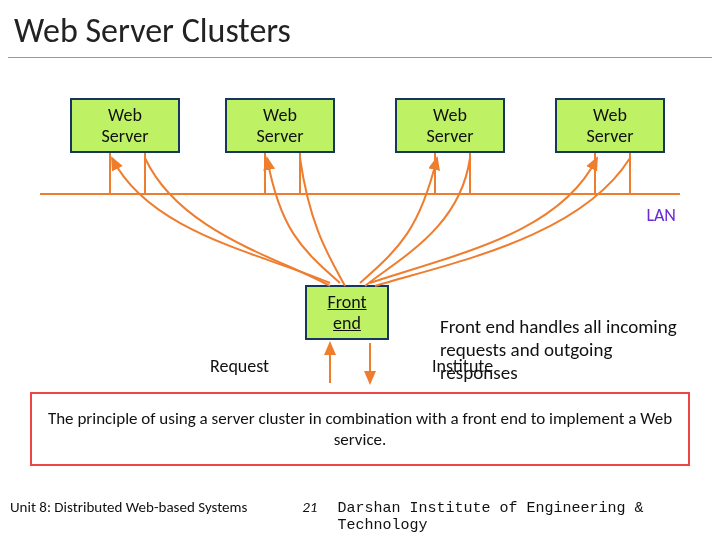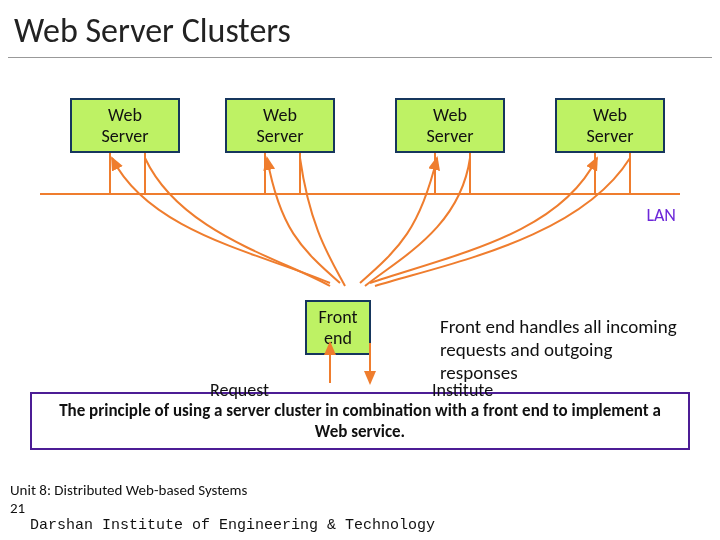--- a/index.html
+++ b/index.html
@@ -57,43 +57,41 @@
   .annot {
     position: absolute;
     font-size: 19px;
     color: #111;
     line-height: 1.2;
   }
   .small-label {
     position: absolute;
     font-size: 18px;
     color: #111;
-    margin-top: 24px;
   }
   .caption {
     margin: 4px 30px 0 30px;
-    border: 2px solid #4c1d95;
-    padding: 6px 10px;
+    border: 2px solid #ef4444;
+    padding: 14px 10px;
     text-align: center;
     font-size: 17px;
-    font-weight: 700;
+    font-weight: 400;
     color: #111;
   }
   .footer {
     position: absolute;
     left: 0; right: 0; bottom: 6px;
     font-size: 15px;
     color: #111;
     display: flex;
     align-items: baseline;
     padding: 0 10px;
-    flex-direction: column;
   }
   .footer .unit { flex: 0 0 auto; }
-  .footer .num { width: 70px; text-align: left; }
+  .footer .num { width: 70px; text-align: right; font-style: italic; }
   .footer .inst { flex: 1; text-align: left; padding-left: 20px; font-family: Liberation Mono, monospace; }
   svg.wires {
     position: absolute;
     left: 0; top: 0;
     width: 720px; height: 330px;
     pointer-events: none;
   }
 </style>
 </head>
 <body>
@@ -112,21 +110,21 @@
   <div class="box" style="left:395px; top:40px; width:110px; height:55px;">
       <span>Web<br>Server</span>
     </div>
   <div class="box" style="left:555px; top:40px; width:110px; height:55px;">
       <span>Web<br>Server</span>
     </div>
 
   <div class="lan-line"></div>
   <div class="lan-label">LAN</div>
 
-  <div class="box" style="left:305px; top:242px; width:66px; height:55px;">
+  <div class="box" style="left:305px; top:227px; width:84px; height:55px;text-decoration:underline;">
       <span>Front<br>end</span>
     </div>
 
   <div class="annot" style="left:440px; top:210px; width:245px;margin-top:48px;">Front end handles all incoming requests and outgoing responses</div>
 
   <div class="small-label" style="left:210px; top:297px;">Request</div>
   <div class="small-label" style="left:432px; top:297px;">Institute</div>
 
   <svg class="wires">
     <defs>

